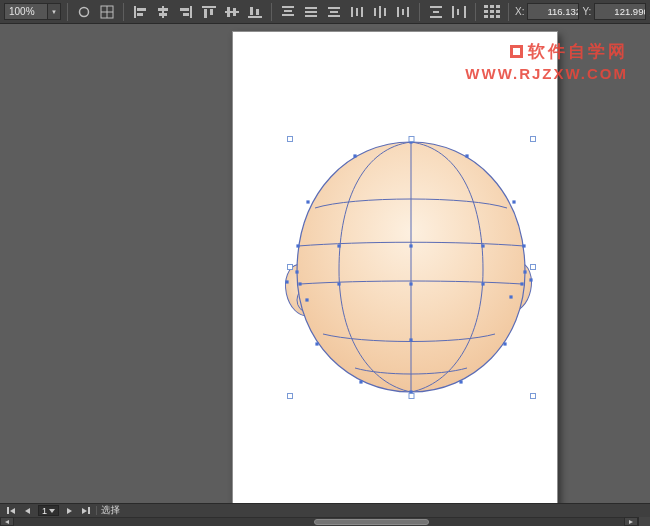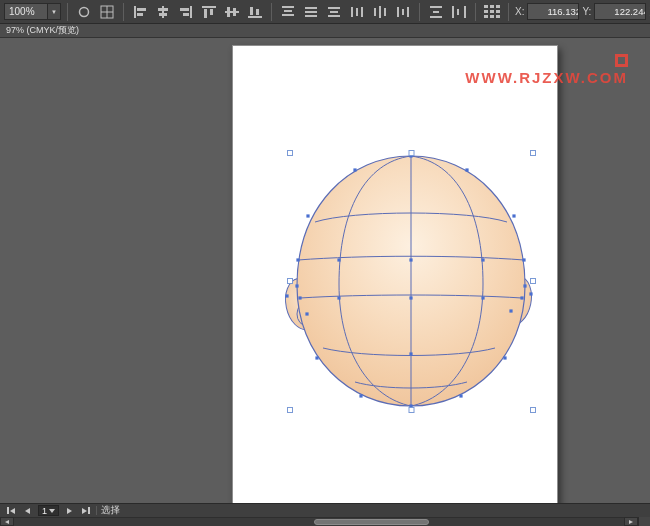--- a/index.html
+++ b/index.html
@@ -179,31 +179,28 @@
       </svg>
     </div>
     <div class="sep"></div>
 
     <div class="coord">
       <span>X:</span>
       <span class="coord-box">116.132</span>
     </div>
     <div class="coord">
       <span>Y:</span>
-      <span class="coord-box">122.244</span>
+      <span class="coord-box">121.990</span>
     </div>
     <div class="coord">
       <span>宽:</span>
 
     </div>
   </div>
 
-  <div class="infobar">
-    <span>97% (CMYK/预览)</span>
-  </div>
 
   <div class="canvas">
 
     <div class="artboard">
       <svg width="326" height="482" viewBox="0 0 326 482">
         <defs>
           <radialGradient id="skin" cx="50%" cy="36%" r="68%">
             <stop offset="0%" stop-color="#fdf0e0"></stop>
             <stop offset="45%" stop-color="#f8ddc0"></stop>
             <stop offset="80%" stop-color="#f3cda7"></stop>
@@ -276,20 +273,21 @@
           <rect x="54.5" y="361.5" width="5" height="5"></rect>
           <rect x="176" y="361.5" width="5" height="5"></rect>
           <rect x="297.5" y="361.5" width="5" height="5"></rect>
         </g>
       </svg>
     </div>
 
     <div class="watermark">
       <div class="wm-row">
         <span class="wm-logo"></span>
+        <span class="wm-title">软件自学网</span>
       </div>
       <div class="wm-url">WWW.RJZXW.COM</div>
     </div>
   </div>
 
   <div class="statusbar">
     <div class="nav">
       <span class="navbtn">
           <span class="endbar"></span>
           <span class="tri-l"></span>

